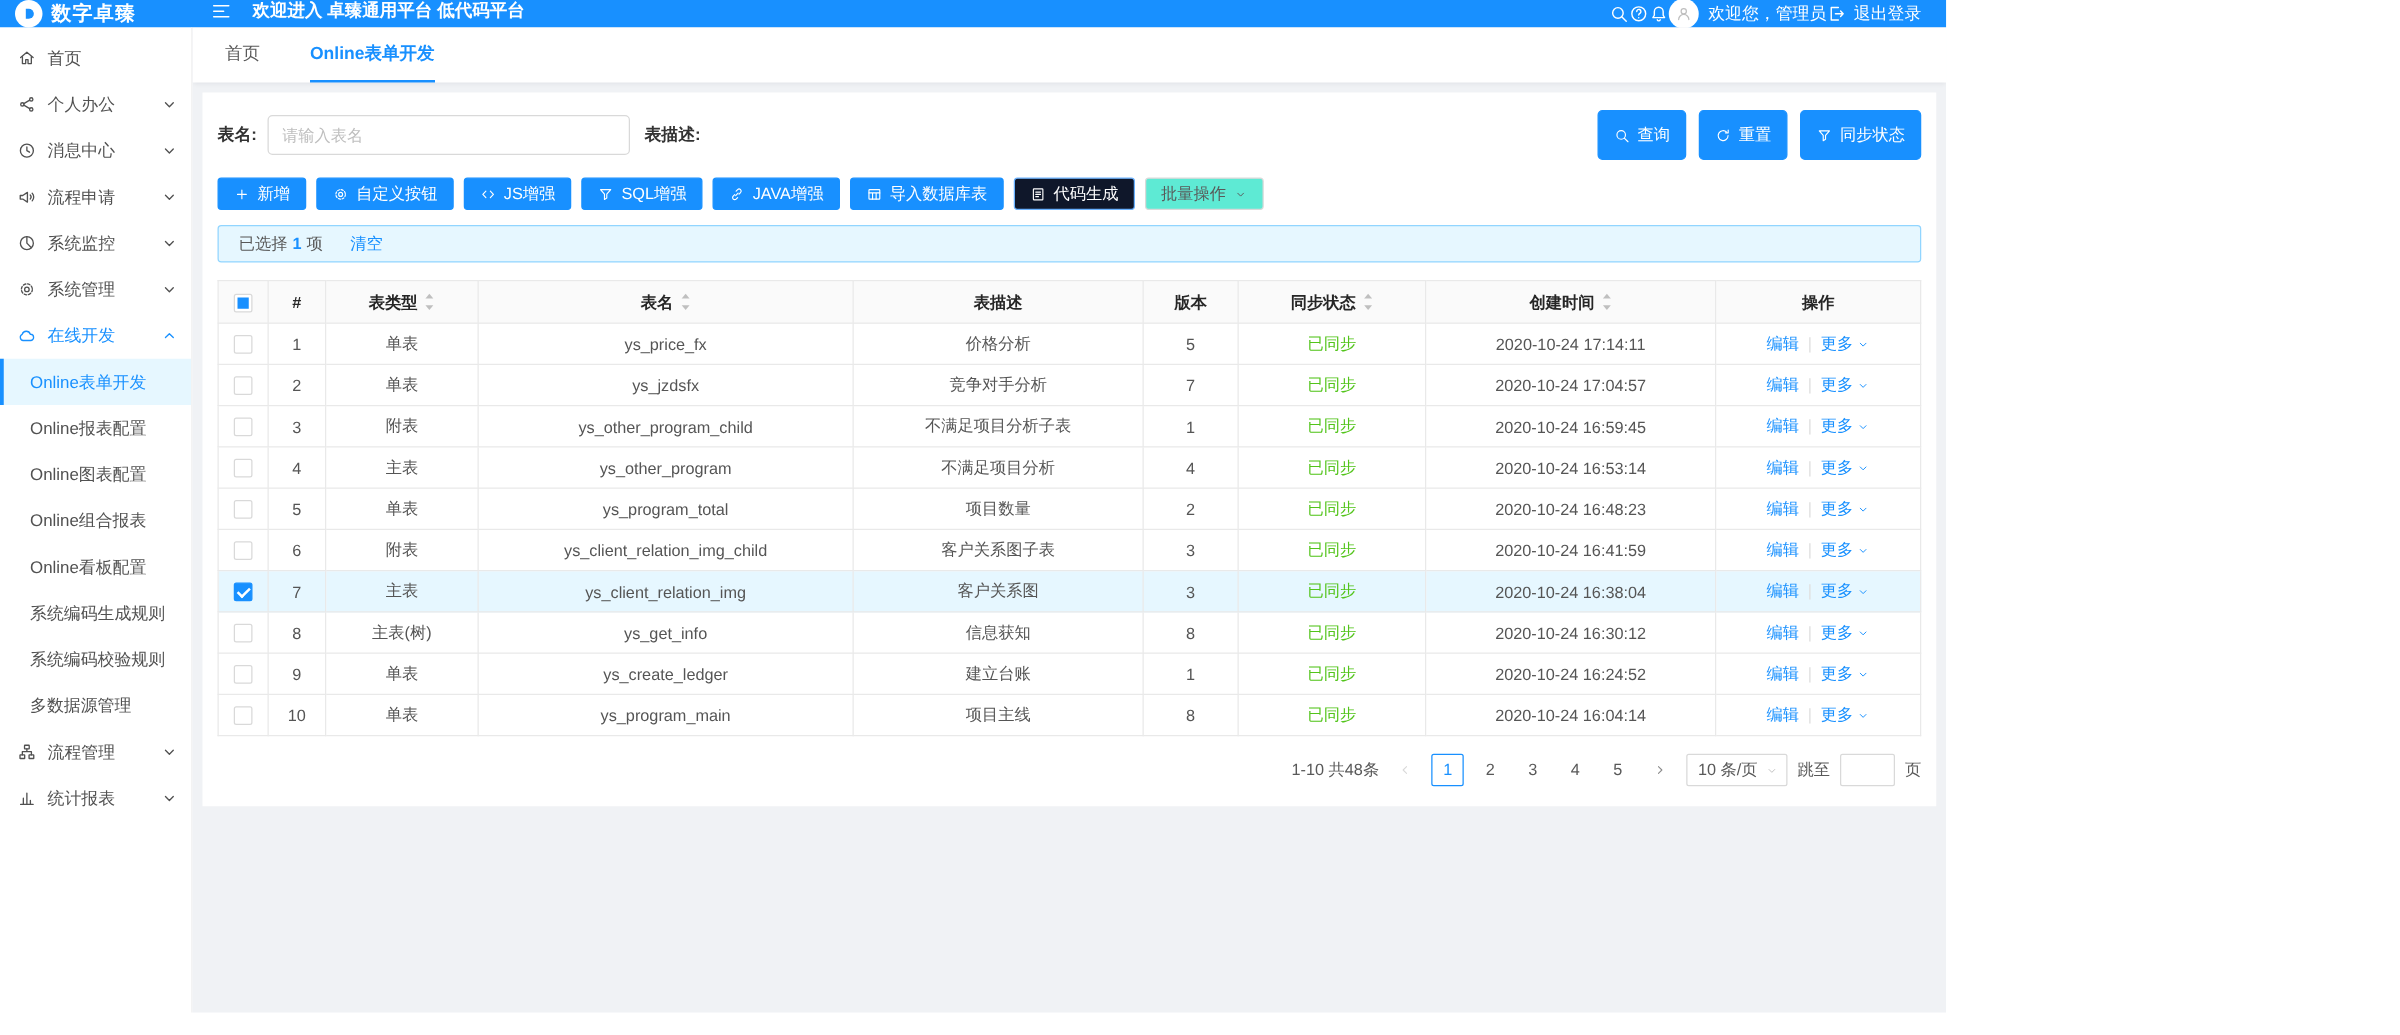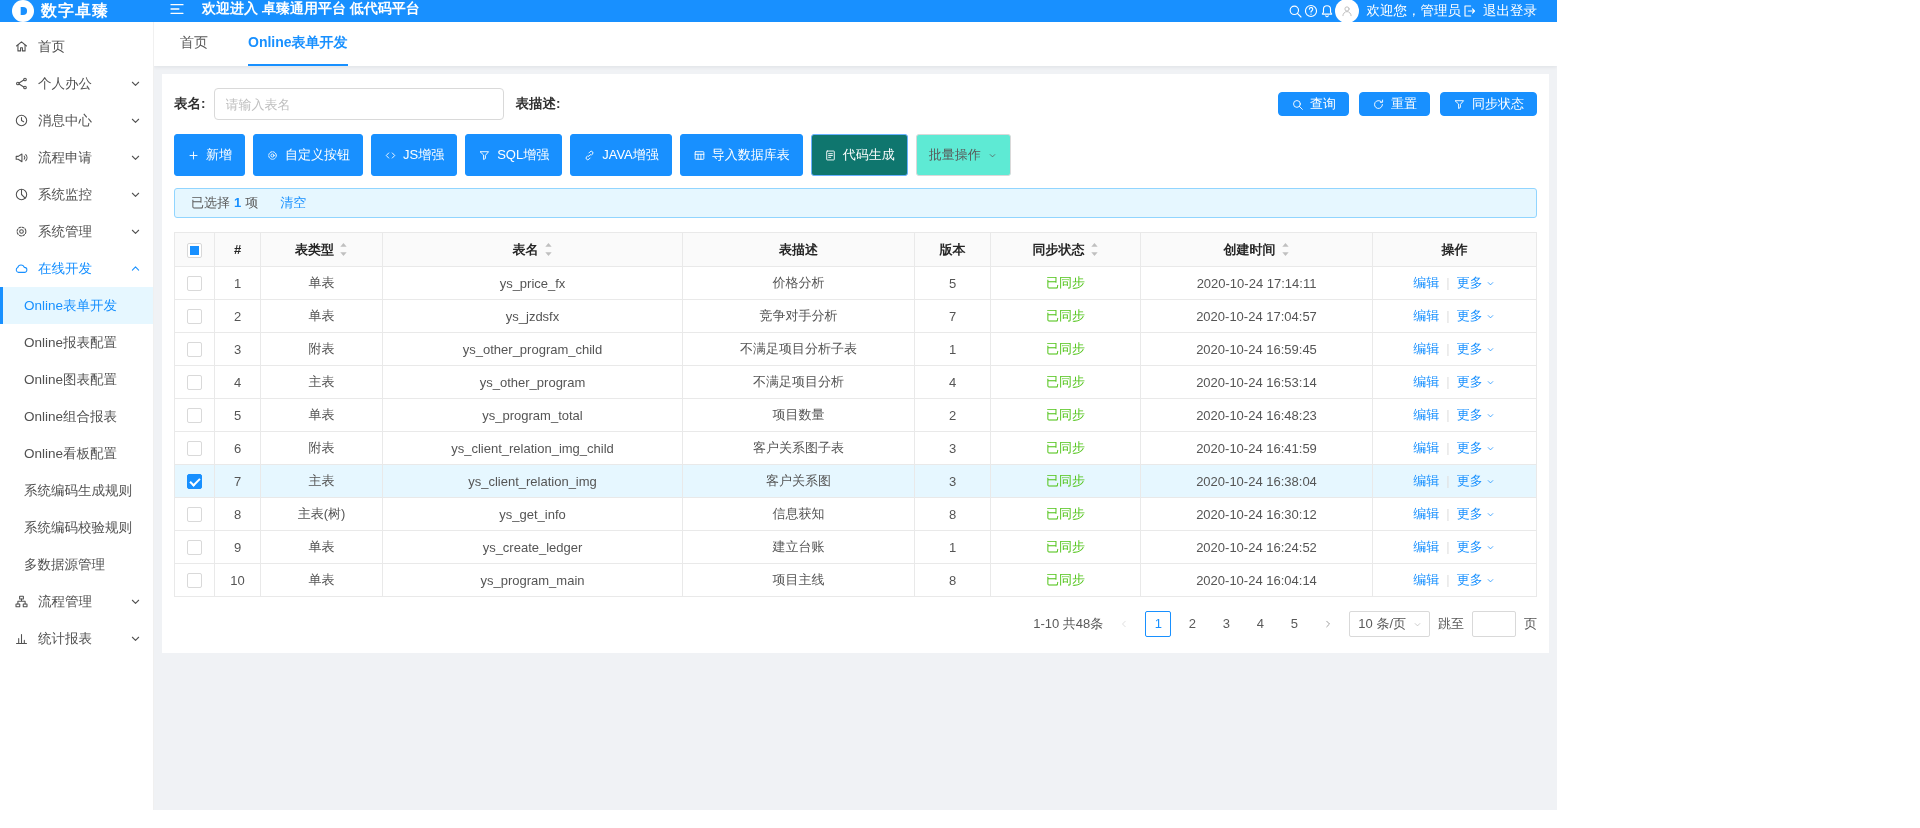--- a/index.html
+++ b/index.html
@@ -56,27 +56,27 @@
   .q-input{height:32px;border:1px solid #d9d9d9;border-radius:4px;padding:0 11px;font-size:13px;color:#333;font-family:inherit;outline:none;background:#fff;}
   .q-input::placeholder{color:#bfbfbf;}
   .w-name{width:290px;}
   .w-desc{width:268px;}
   .q-select{width:255px;height:32px;border:1px solid #d9d9d9;border-radius:4px;display:flex;align-items:center;padding:0 11px;background:#fff;cursor:pointer;}
   .q-select .ph{color:#bfbfbf;font-size:13px;flex:1;}
   .sel-caret{width:12px;height:12px;color:#bfbfbf;display:inline-flex;}
   .q-buttons{margin-left:auto;display:flex;gap:10px;}
 
   
-  .btn{display:inline-flex;align-items:center;gap:6px;height:42px;padding:0 12px;border:1px solid transparent;border-radius:3px;font-size:13px;cursor:pointer;background:#fff;font-family:inherit;white-space:nowrap;}
+  .btn{display:inline-flex;align-items:center;gap:6px;height:26px;padding:0 12px;border:1px solid transparent;border-radius:3px;font-size:13px;cursor:pointer;background:#fff;font-family:inherit;white-space:nowrap;}
   .btn .icon{width:13px;height:13px;display:inline-flex;}
   .btn-primary{background:#1890ff;border-color:#1890ff;color:#fff;}
-  .btn-light{background:#0f766e;border-color:#69b1ff;color:#fff;}
+  .btn-light{background:#0f172a;border-color:#69b1ff;color:#fff;}
   .btn-default{background:#5eead4;border-color:#d9d9d9;color:#595959;}
   .btn .trail-caret{width:11px;height:11px;color:inherit;display:inline-flex;}
-  .q-buttons .btn{height:24px;border-radius:4px;text-align:right;}
+  .q-buttons .btn{height:40px;border-radius:4px;text-align:right;}
 
   .toolbar{display:flex;gap:8px;margin-top:14px;}
 
   
   .sel-alert{margin-top:12px;height:30px;background:#e6f7ff;border:1px solid #91d5ff;border-radius:3px;display:flex;align-items:center;padding:0 16px;font-size:13px;color:#595959;gap:22px;}
   .sel-count{color:#1890ff;font-weight:600;margin:0 4px;}
   .clear-link{color:#1890ff;cursor:pointer;}
 
   
   table{width:100%;border-collapse:collapse;margin-top:14px;table-layout:fixed;}

